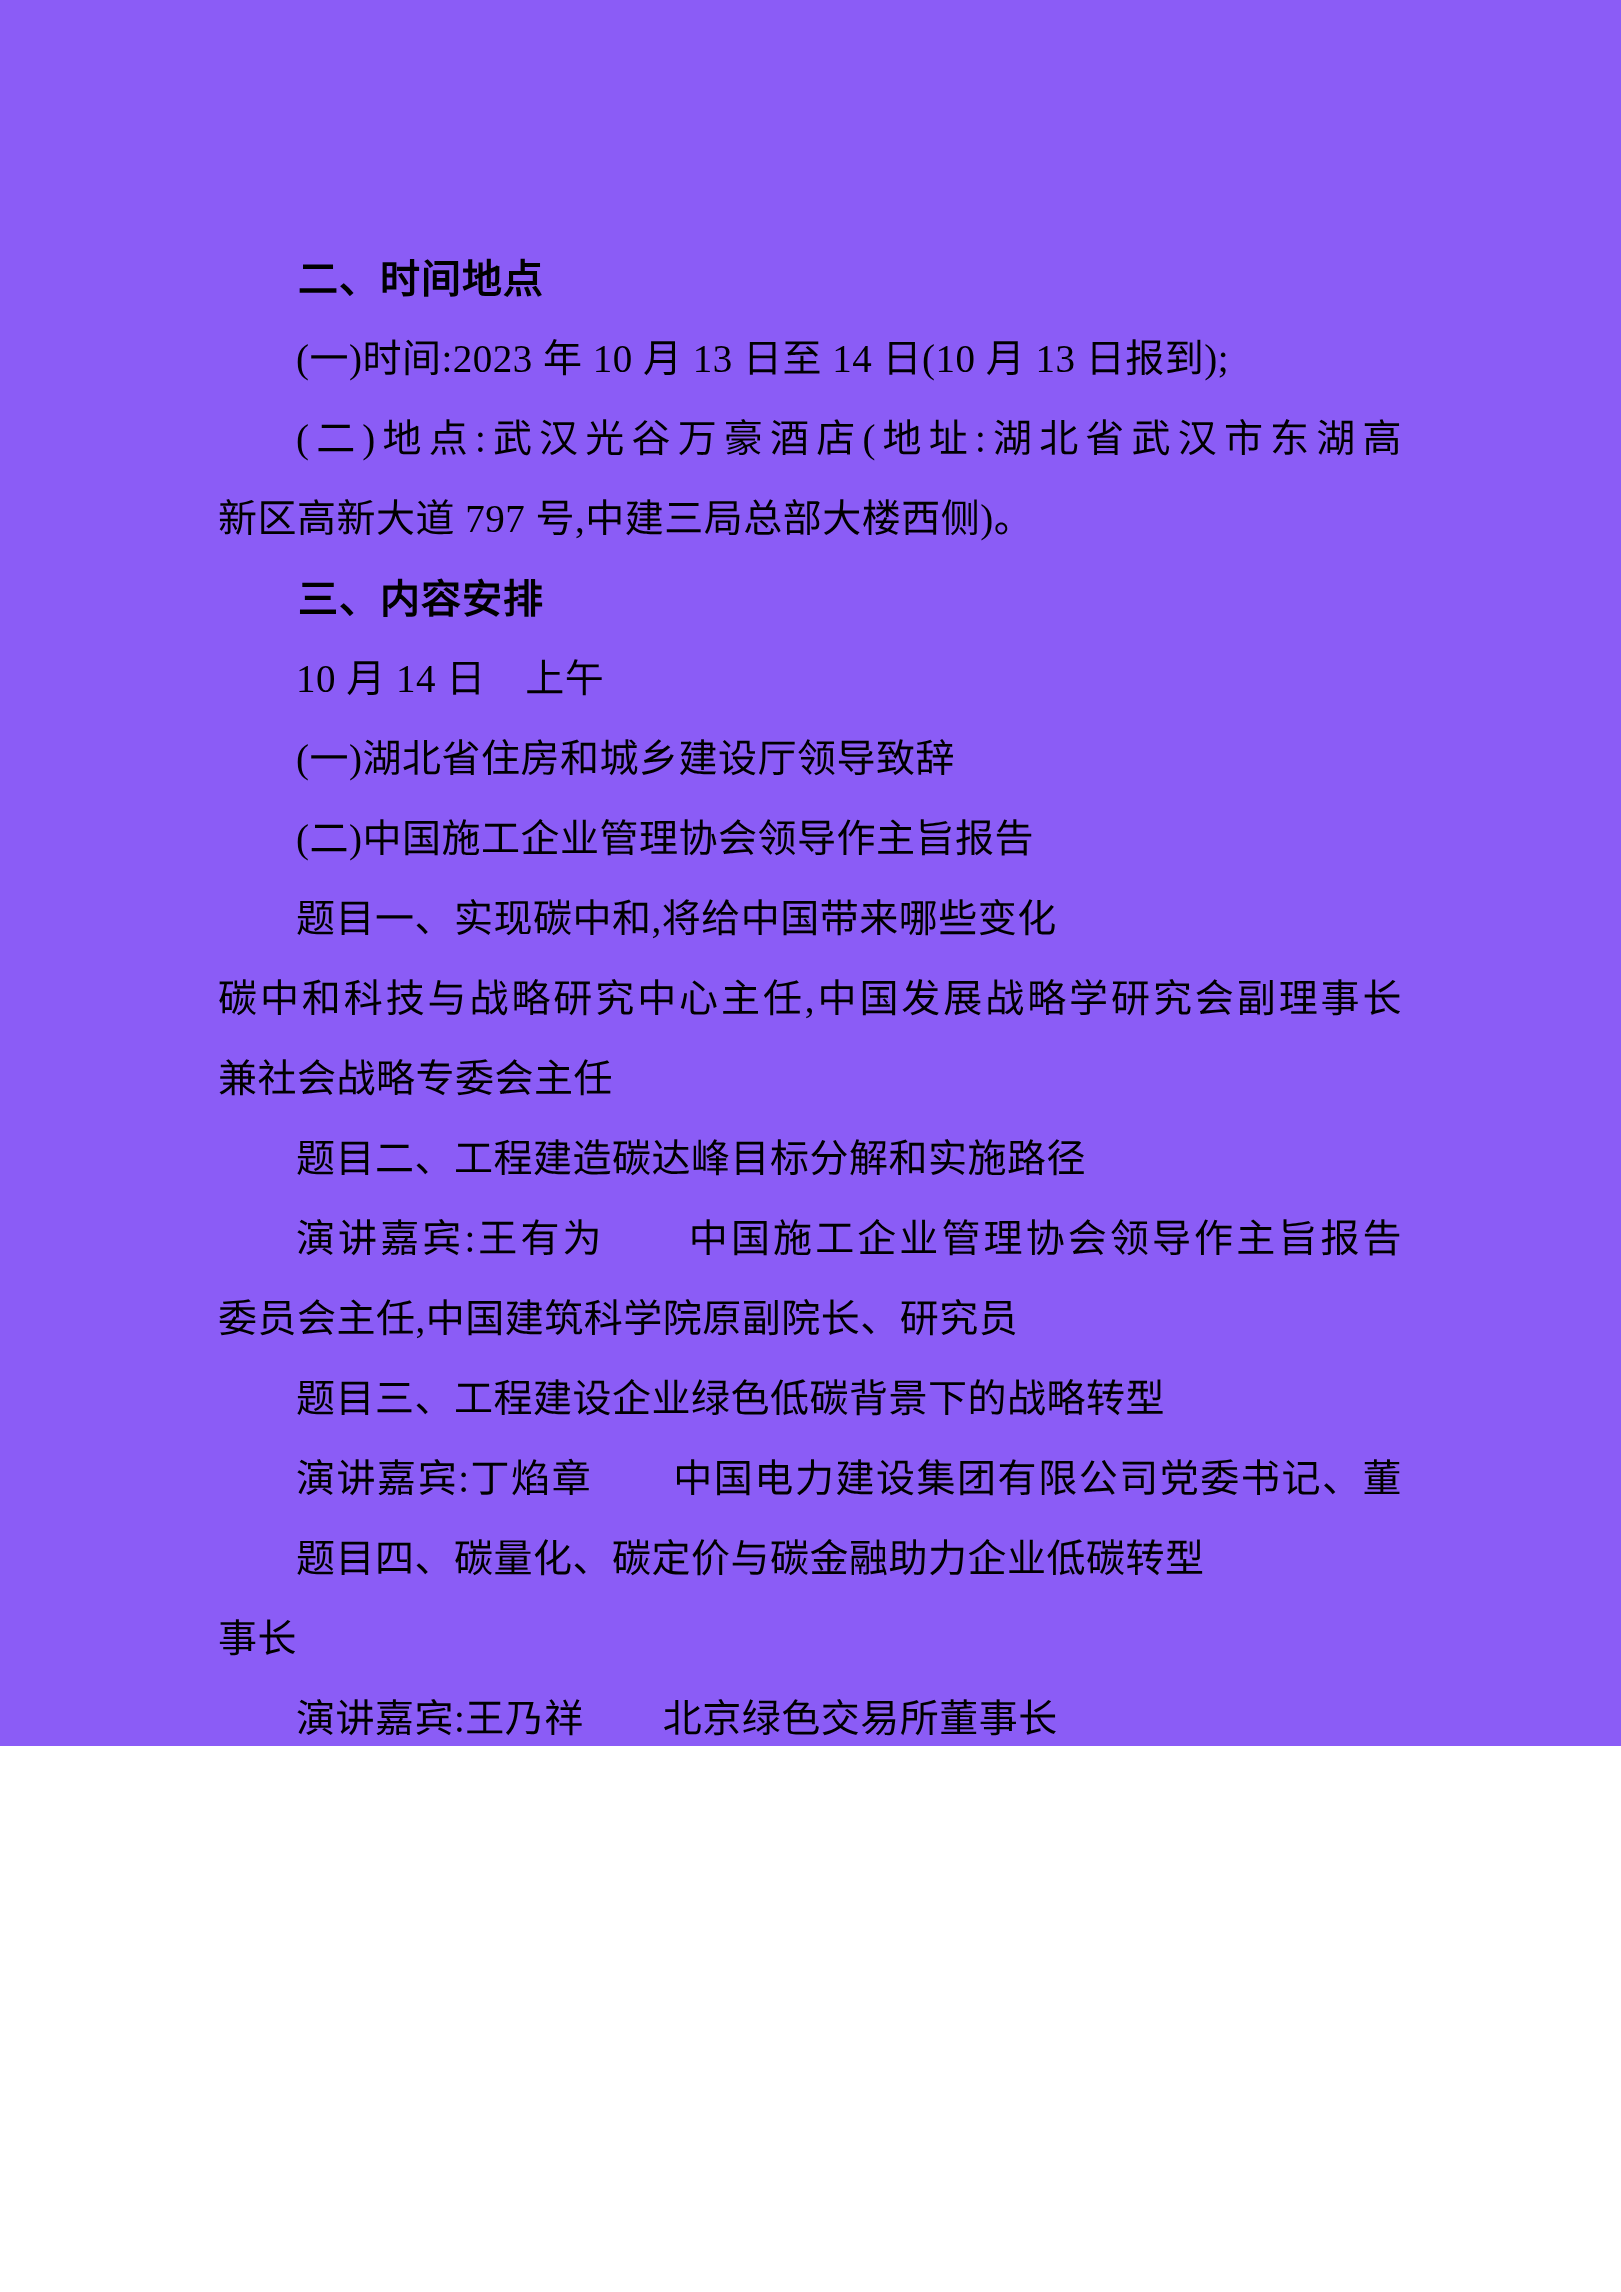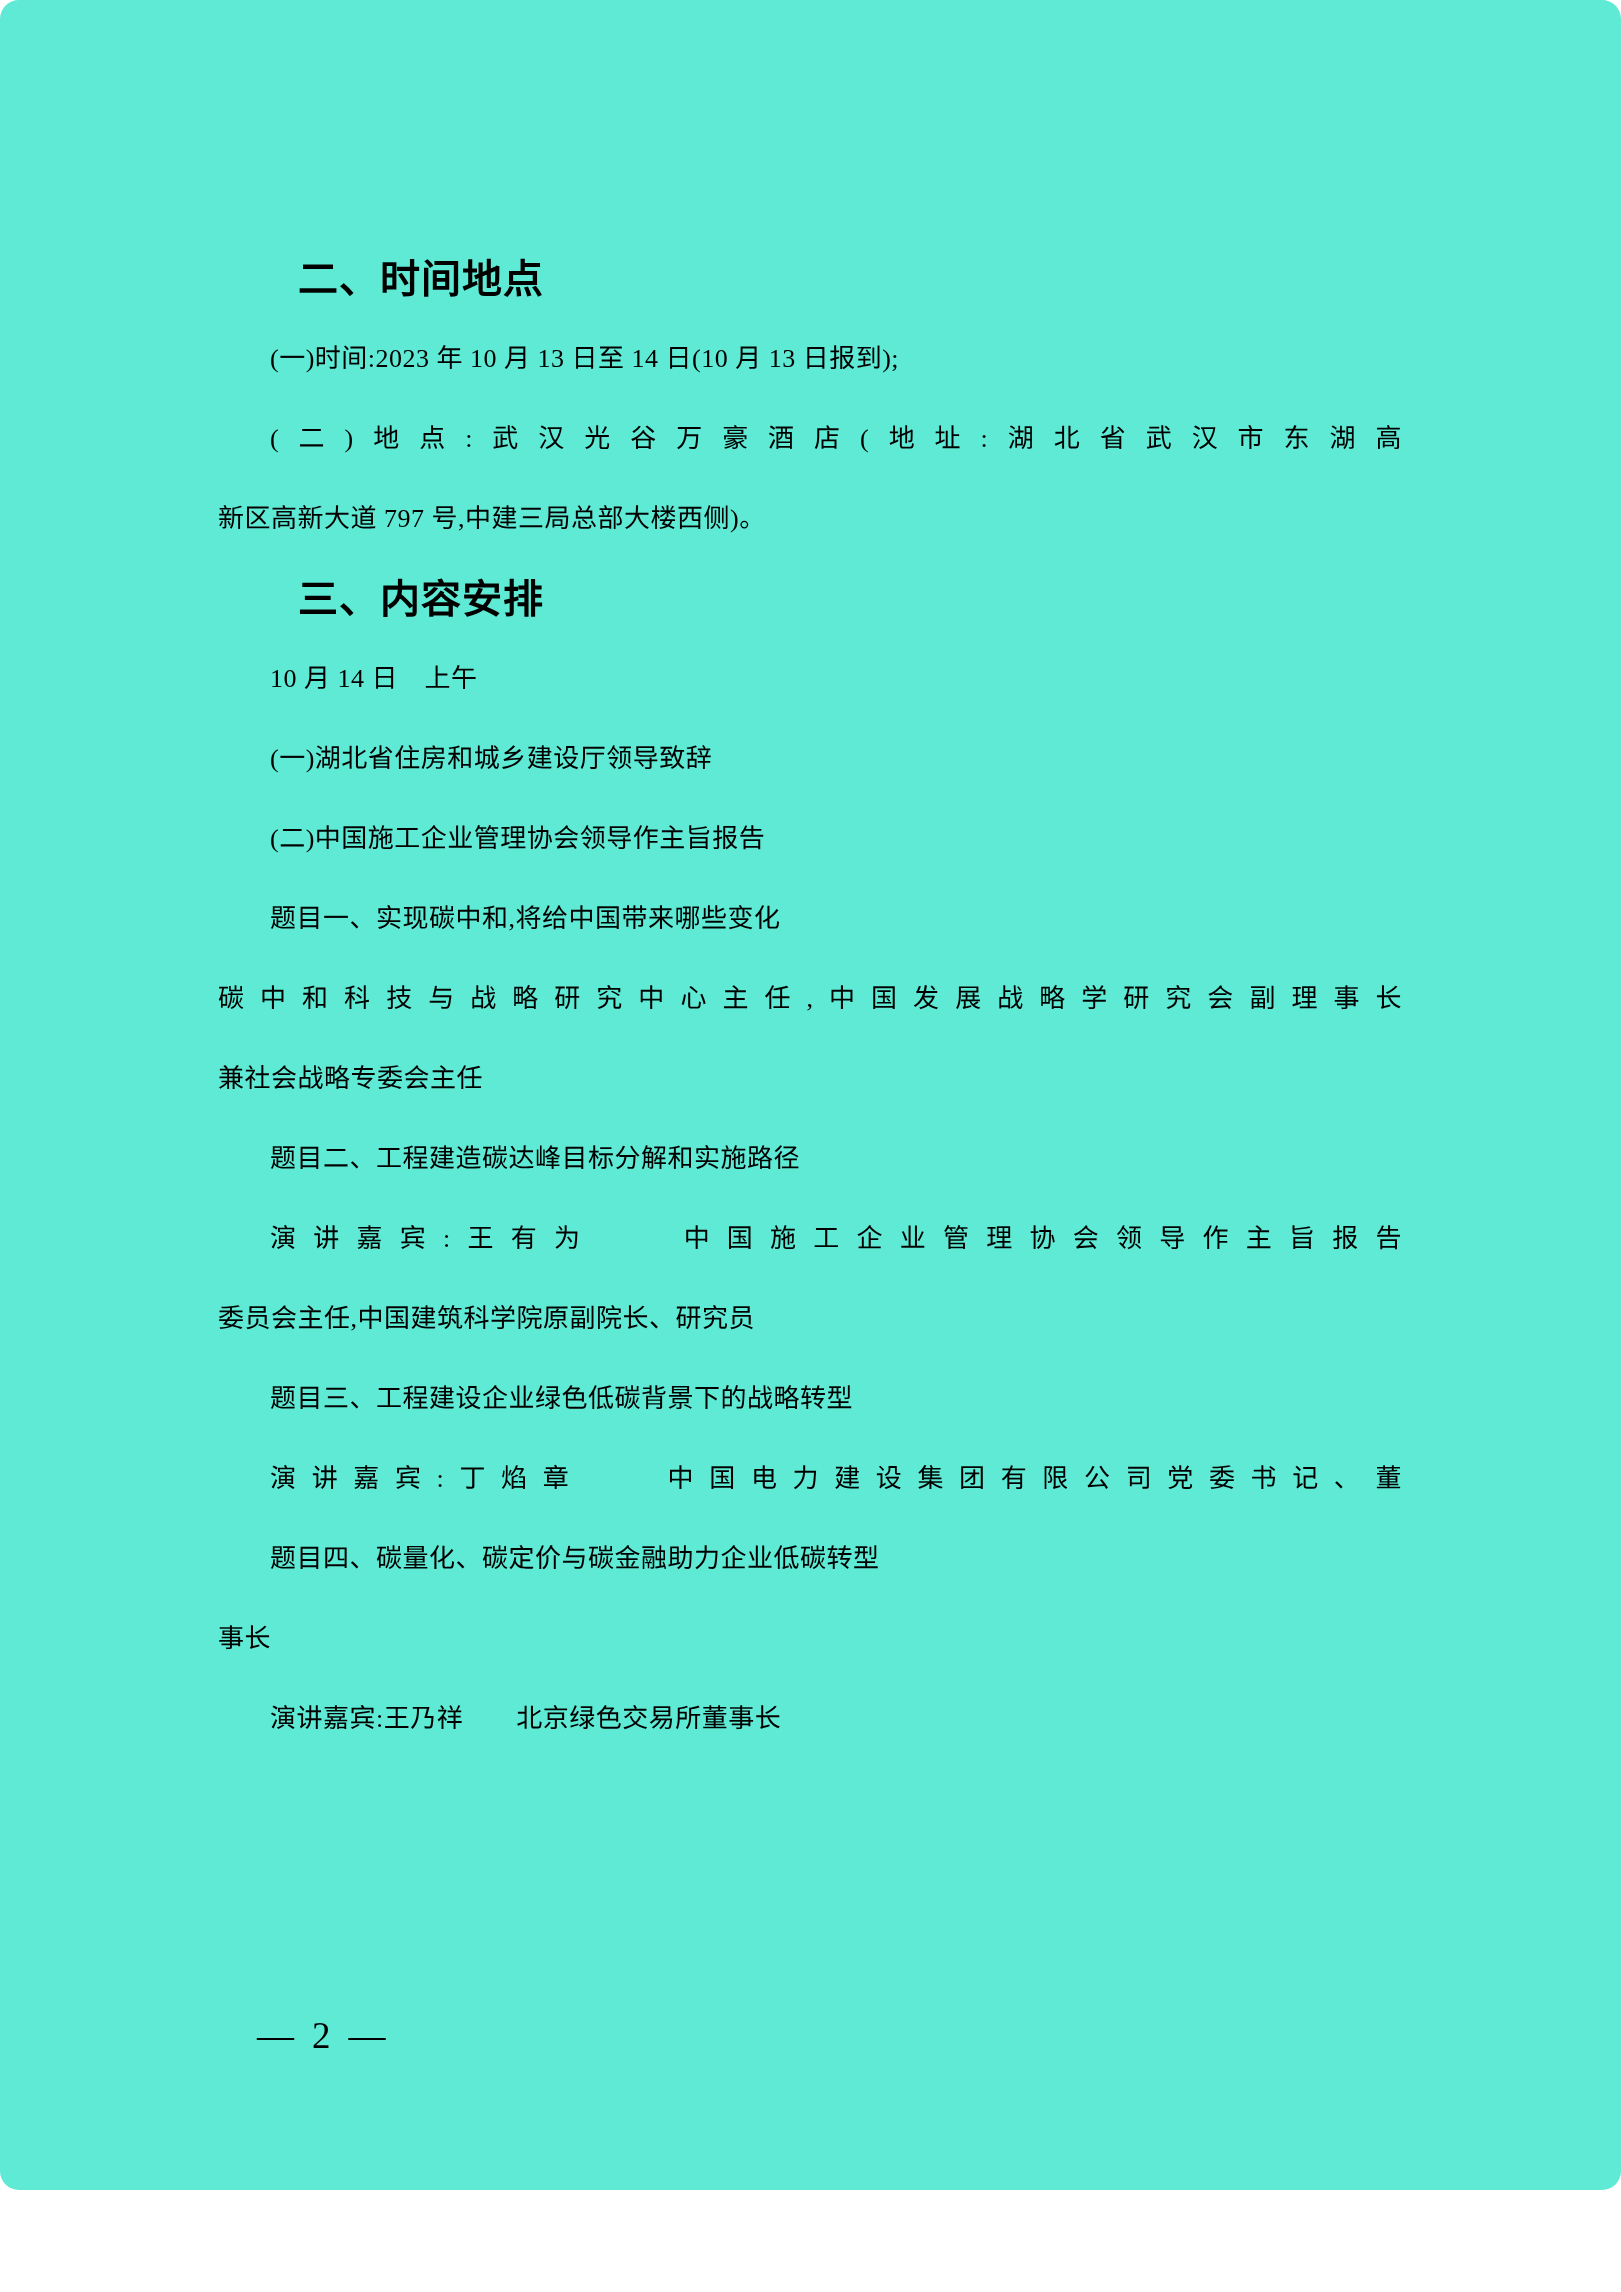--- a/index.html
+++ b/index.html
@@ -1,34 +1,33 @@
 <!DOCTYPE html>
 <html lang="zh-CN"><head>
 <meta charset="utf-8">
 <title>Document Page</title>
 <style>
   html, body { margin: 0; padding: 0; background: #ffffff; }
   .page {
     position: relative;
     width: 1621px;
-    height: 2190px;
-    background: #5eead4;
+    height: 1746px;
+    background: #8b5cf6;
     color: #000000;
     font-family: "Liberation Serif", serif;
     overflow: hidden;
-    border-radius: 19px;
   }
   .content {
     position: absolute;
     left: 218px;
     top: 239px;
     width: 1184px;
   }
   .line {
-    font-size: 26px;
+    font-size: 39px;
     line-height: 80px;
     text-align: justify;
     text-justify: inter-ideograph;
     text-indent: 2em;
     white-space: normal;
     letter-spacing: 0.5px;
   }
   .line.cont { text-indent: 0; }
   .line.fill { text-align-last: justify; }
   .line.heading {

